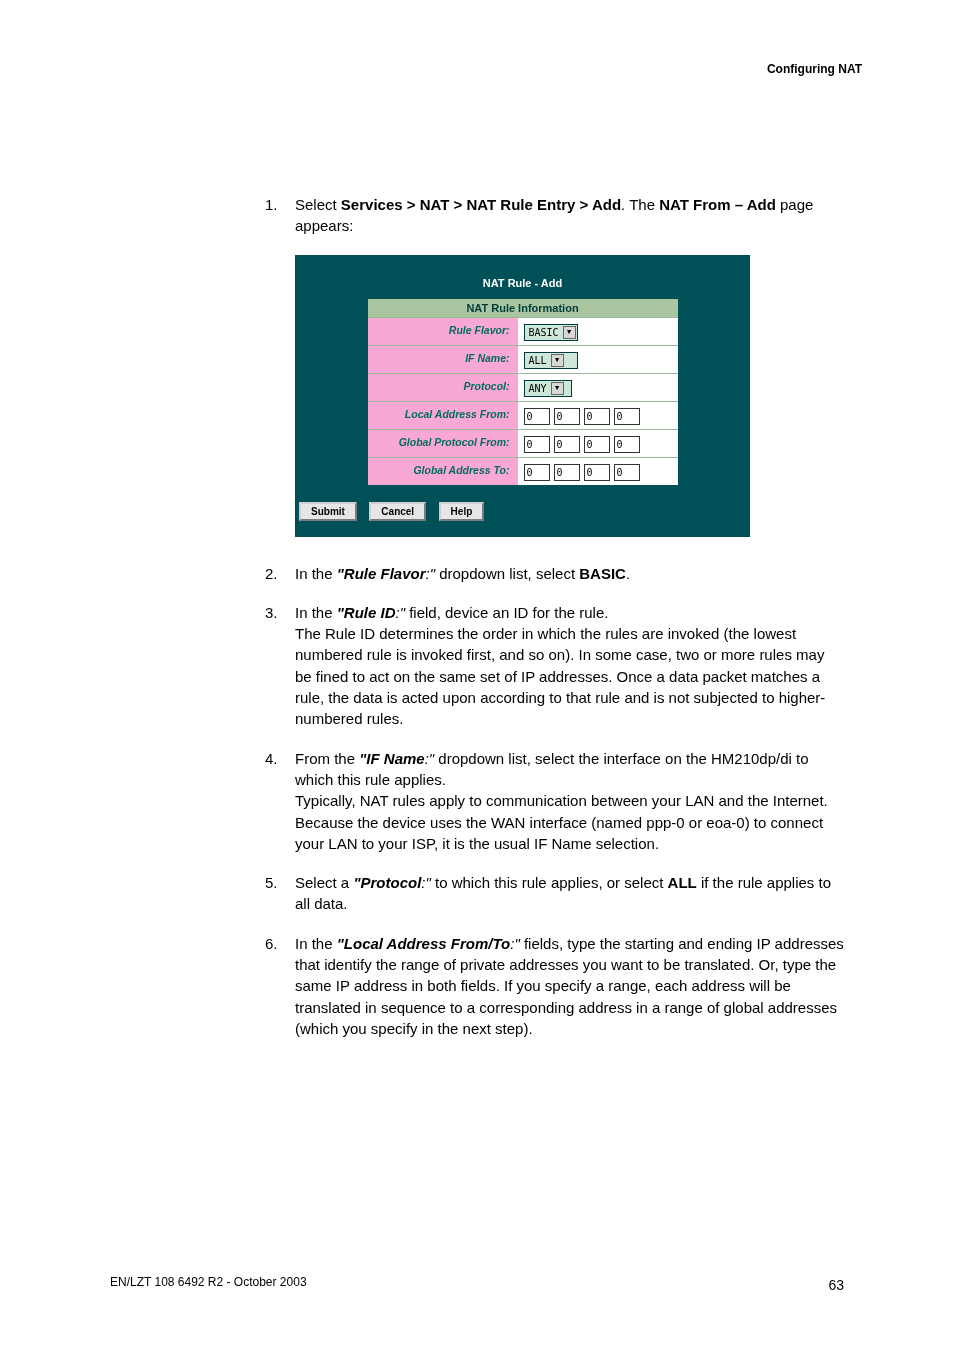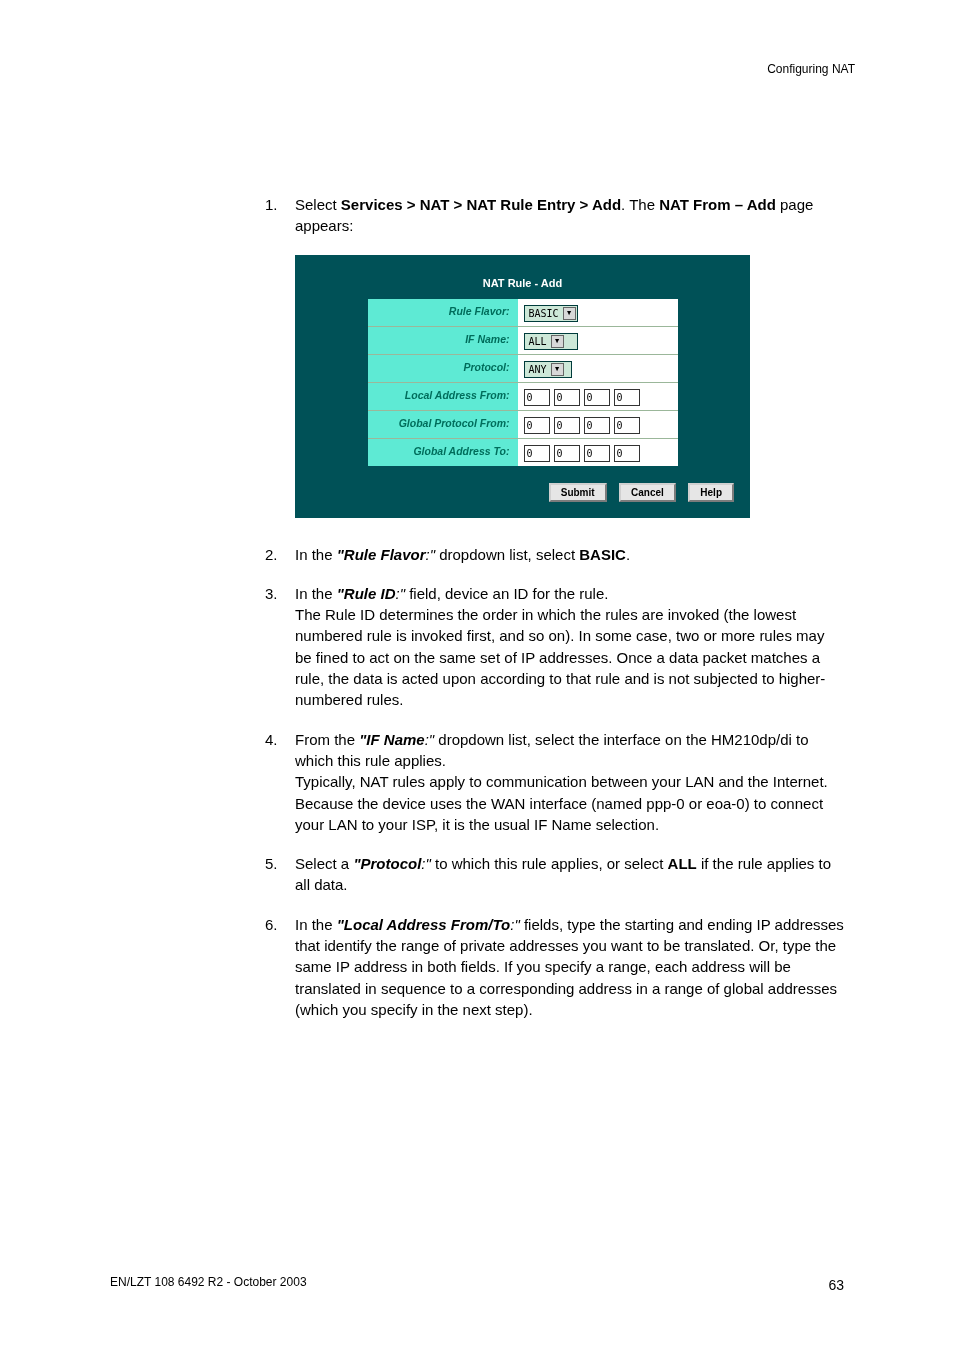--- a/index.html
+++ b/index.html
@@ -8,23 +8,23 @@
     width: 954px;
     height: 1351px;
     background: #fff;
     font-family: Arial, Helvetica, sans-serif;
     color: #000;
     position: relative;
   }
   .page-header {
     position: absolute;
     top: 62px;
-    right: 99px;
+    right: 92px;
     font-size: 12px;
-    font-weight: normal;
+    font-weight: bold;
   }
   .page-content {
     position: absolute;
     top: 194px;
     left: 265px;
     width: 580px;
   }
   .footer-left {
     position: absolute;
     bottom: 62px;
@@ -70,21 +70,21 @@
     font-size: 11px;
     font-weight: bold;
     text-align: center;
     padding: 3px 2px;
     font-family: Verdana, Geneva, sans-serif;
   }
   .frow { display: flex; border-top: 1px solid #9bb79a; }
   .frow:first-of-type { border-top: none; }
   .flabel {
     width: 150px;
-    background: #5eead4;
+    background: #f9a8d4;
     color: #006d5b;
     font-style: italic;
     font-weight: bold;
     font-size: 10.5px;
     font-family: Verdana, Geneva, sans-serif;
     text-align: right;
     padding: 6px 8px;
   }
   .fvalue {
     flex: 1;
@@ -121,22 +121,22 @@
     border: 1px solid #333;
     font-family: monospace;
     font-size: 10px;
     padding: 0 2px;
     margin-right: 4px;
     display: inline-block;
     line-height: 15px;
     text-align: left;
   }
   .btn-row {
-    text-align: right;
-    padding: 16px 12px 2px;
+    text-align: left;
+    padding: 16px 0 2px;
   }
   .shot-btn {
     display: inline-block;
     background: #e6e6e6;
     border: 2px outset #d0d0d0;
     font-family: Verdana, Geneva, sans-serif;
     font-size: 10px;
     font-weight: bold;
     padding: 2px 10px;
     margin: 0 4px;
@@ -155,20 +155,21 @@
     <div class="li-body">
       <span>Select </span><span class="b">Services &gt; NAT &gt; NAT Rule Entry &gt; Add</span><span>. The </span><span class="b">NAT From – Add</span><span> page appears:</span>
     </div>
   </div>
 
   <div class="shot-wrap">
     <div class="shot">
       <div class="shot-title">NAT Rule - Add</div>
 
       <div class="form-box">
+        <div class="section-hdr">NAT Rule Information</div>
 
         <div class="frow">
           <div class="flabel">Rule Flavor:</div>
           <div class="fvalue">
             <span class="sel">
               <span class="sel-txt">BASIC</span>
               <span class="sel-arrow">▼</span>
             </span>
           </div>
         </div>

